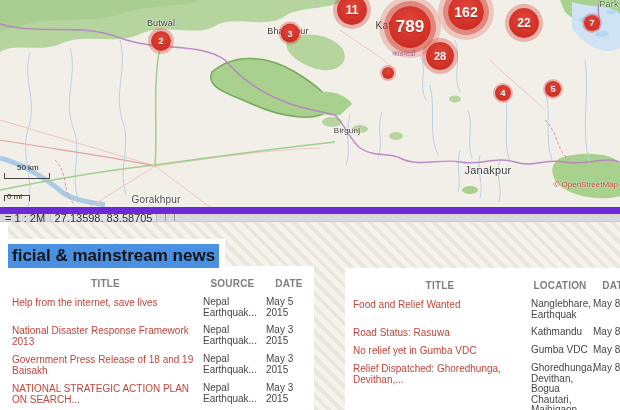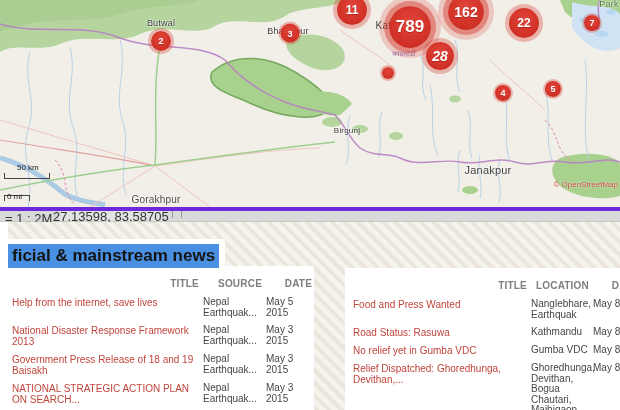--- a/index.html
+++ b/index.html
@@ -19,41 +19,41 @@
   .bar{box-sizing:border-box}
   .bar.km{width:46px;height:6px;border:1px solid #444;border-top:none}
   .bar.km span{position:relative;top:-10px;left:12px}
   .bar.mi{width:26px;height:6px;border:1px solid #444;border-bottom:none;margin-top:16px}
   .bar.mi span{position:relative;top:-4px;left:2px}
   .attribution{position:absolute;right:2px;bottom:18px;font-size:8px;color:#c8473c;z-index:3;
                text-shadow:0 0 2px #fff}
 
   
   .statusbar{position:absolute;left:0;top:207px;width:620px;height:15px;background:#d9d9d9;
-             border-top:4px solid #6d28d9;border-bottom:1px solid #c9c9c9;box-sizing:border-box;
-             display:flex;align-items:flex-start;font-size:13px;color:#333}
+             border-top:7px solid #6d28d9;border-bottom:1px solid #c9c9c9;box-sizing:border-box;
+             display:flex;align-items:center;font-size:11px;color:#333}
   .ratio{padding:0 5px;white-space:nowrap}
   .coordbox{background:#e3e3e3;border-left:1px solid #c0c0c0;border-right:1px solid #c0c0c0;
             height:100%;width:105px;display:flex;align-items:center;justify-content:center;white-space:nowrap}
   .tickmark{display:inline-block;width:1px;height:7px;background:#9a9a9a;margin-left:8px}
 
   
   .content{position:absolute;left:8px;top:222px;width:620px;height:188px;
            background:repeating-linear-gradient(45deg,#eae6dd 0px,#eae6dd 4px,#f6f3ed 4px,#f6f3ed 9px)}
   .chip{position:absolute;background:#fff;padding:5px 6px;z-index:2}
   .hl{background:#4a90e2;color:#141414;font-weight:bold;padding:2px 4px;line-height:1.15;display:inline-block}
   .chip.news{left:-6px;top:17px}
   .chip.news .hl{font-size:17px}
   .chip.reports{left:314px;top:18px}
   .chip.reports .hl{font-size:15px}
   .panel{position:absolute;background:#fff;overflow:hidden;box-sizing:border-box}
   .panel.news{left:-8px;top:44px;width:314px;height:144px;padding:0 0 0 12px}
   .panel.reports{left:337px;top:46px;width:293px;height:142px;padding:0 0 0 8px}
   table{border-collapse:collapse;table-layout:fixed;width:100%;font-size:10px}
-  th{color:#7e7e7e;text-align:right;font-size:10px;padding:12px 4px 5px 0;font-weight:bold;letter-spacing:.2px}
+  th{color:#7e7e7e;text-align:center;font-size:10px;padding:12px 4px 5px 0;font-weight:bold;letter-spacing:.2px}
   td{vertical-align:top;padding:3px 4px 4px 0;line-height:11px}
   .link{color:#c0453b;cursor:pointer}
   td.meta{color:#464646;line-height:10.5px}
   .panel.news col.c1{width:191px}.panel.news col.c2{width:63px}.panel.news col.c3{width:50px}
   .panel.reports col.c1{width:178px}.panel.reports col.c2{width:62px}.panel.reports col.c3{width:50px}
   td.nowrap{white-space:nowrap;overflow:hidden}
 </style>
 </head>
 <body>
 
@@ -136,21 +136,21 @@
         <span class="maplabel" style="left: 347px; top: 130px; font-size: 8px; color: rgb(59, 59, 59);">Birgunj</span>
         <span class="maplabel" style="left: 156px; top: 166px; font-size: 10px; color: rgb(74, 74, 74); margin-top: 33px;">Gorakhpur</span>
         <span class="maplabel" style="left: 488px; top: 170px; font-size: 11px; color: rgb(59, 59, 59);">Janakpur</span>
       </div>
     <div id="map-clusters">
         <div class="cluster" style="left: 161px; top: 41px; height: 20px; width: 20px; box-shadow: rgba(213, 58, 47, 0.33) 0px 0px 0px 3px; font-size: 9px;">2</div>
         <div class="cluster" style="left: 290px; top: 33px; height: 19px; width: 19px; box-shadow: rgba(213, 58, 47, 0.33) 0px 0px 0px 2px; font-size: 9px;">3</div>
         <div class="cluster" style="left: 352px; top: 10px; height: 30px; width: 30px; box-shadow: rgba(213, 58, 47, 0.33) 0px 0px 0px 4px; font-size: 12px;">11</div>
         <div class="cluster" style="left: 410px; top: 27px; height: 42px; width: 42px; box-shadow: rgba(213, 58, 47, 0.45) 0px 0px 0px 5px, rgba(213, 58, 47, 0.22) 0px 0px 0px 10px; font-size: 17px;">789</div>
         <div class="cluster" style="left: 466px; top: 12px; height: 36px; width: 36px; box-shadow: rgba(213, 58, 47, 0.45) 0px 0px 0px 5px, rgba(213, 58, 47, 0.22) 0px 0px 0px 10px; font-size: 14px;">162</div>
-        <div class="cluster" style="left: 440px; top: 56px; height: 28px; width: 28px; box-shadow: rgba(213, 58, 47, 0.33) 0px 0px 0px 4px; font-size: 14px; font-style: italic;">28</div>
+        <div class="cluster" style="left: 440px; top: 56px; height: 28px; width: 28px; box-shadow: rgba(213, 58, 47, 0.33) 0px 0px 0px 4px; font-size: 11px;">28</div>
         <div class="cluster" style="left: 524px; top: 23px; height: 30px; width: 30px; box-shadow: rgba(213, 58, 47, 0.33) 0px 0px 0px 4px; font-size: 12px;">22</div>
         <div class="cluster" style="left: 592px; top: 23px; height: 16px; width: 16px; box-shadow: rgba(213, 58, 47, 0.33) 0px 0px 0px 2px; font-size: 9px;">7</div>
         <div class="cluster" style="left: 503px; top: 93px; height: 16px; width: 16px; box-shadow: rgba(213, 58, 47, 0.33) 0px 0px 0px 2px; font-size: 9px;">4</div>
         <div class="cluster" style="left: 553px; top: 89px; height: 16px; width: 16px; box-shadow: rgba(213, 58, 47, 0.33) 0px 0px 0px 2px; font-size: 9px;">5</div>
         <div class="cluster" style="left: 388px; top: 73px; height: 12px; width: 12px; box-shadow: rgba(213, 58, 47, 0.33) 0px 0px 0px 2px; font-size: 9px;"></div>
       </div>
 
     <div class="scalectl">
       <div class="bar km"><span>50 km</span></div>
       <div class="bar mi"><span>0 mi</span></div>
@@ -225,21 +225,21 @@
           </colgroup>
         <thead>
           <tr>
             <th>TITLE</th>
             <th>LOCATION</th>
             <th>DATE</th>
           </tr>
         </thead>
         <tbody id="reports-body">
             <tr>
-              <td><span class="link">Food and Press Wanted</span></td>
+              <td><span class="link">Food and Relief Wanted</span></td>
               <td class="meta">Nanglebhare, Earthquak</td>
               <td class="meta nowrap">May 8 2015</td>
             </tr>
             <tr>
               <td><span class="link">Road Status: Rasuwa</span></td>
               <td class="meta">Kathmandu</td>
               <td class="meta nowrap">May 8 2015</td>
             </tr>
             <tr>
               <td><span class="link">No relief yet in Gumba VDC</span></td>

